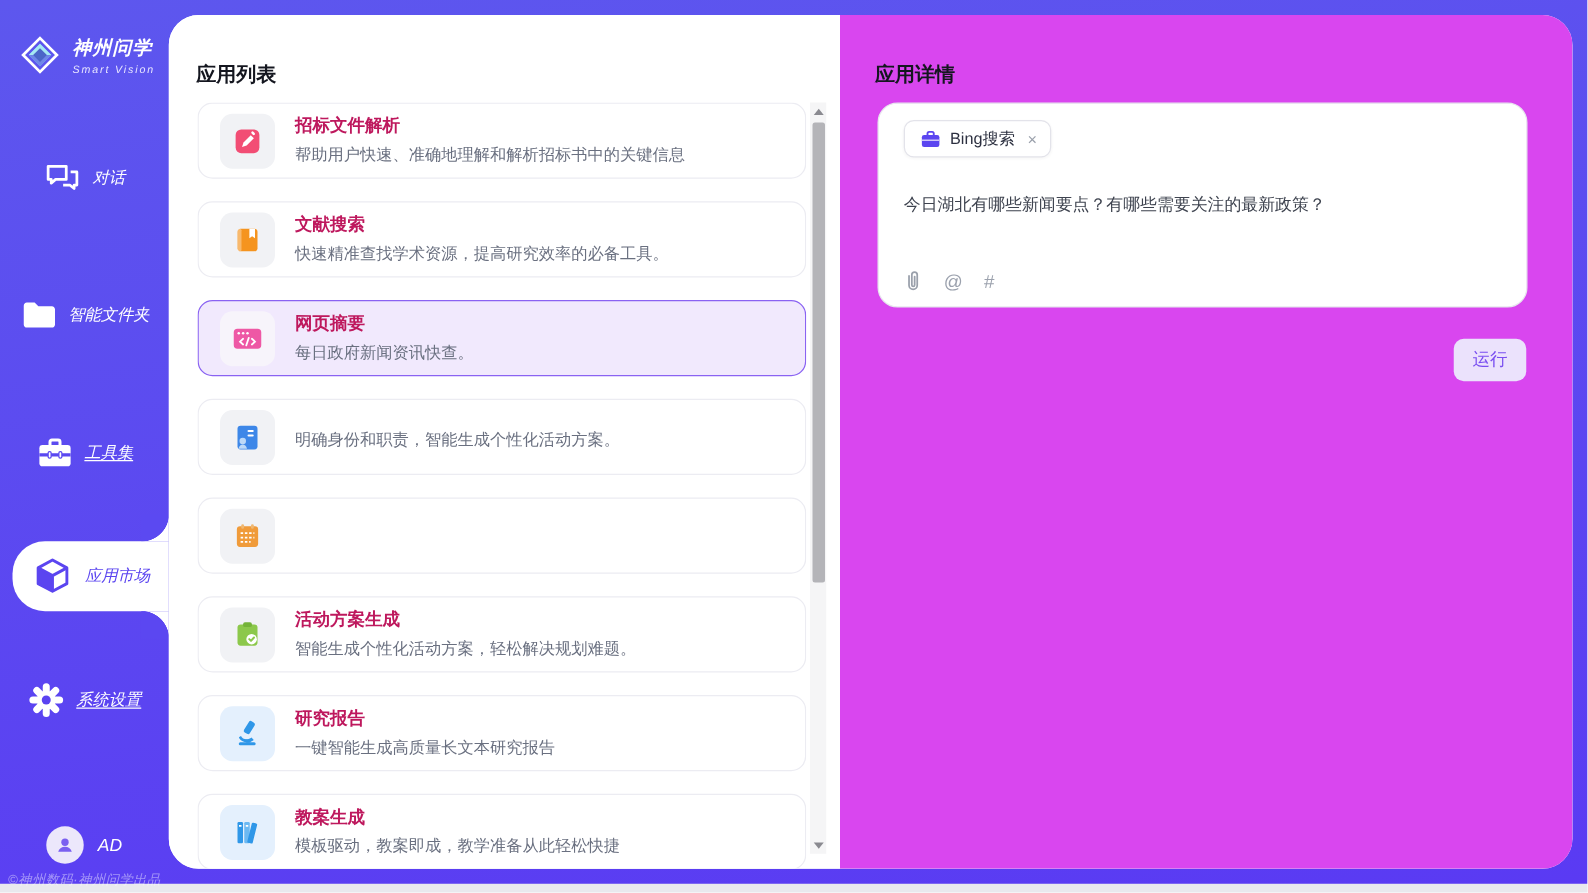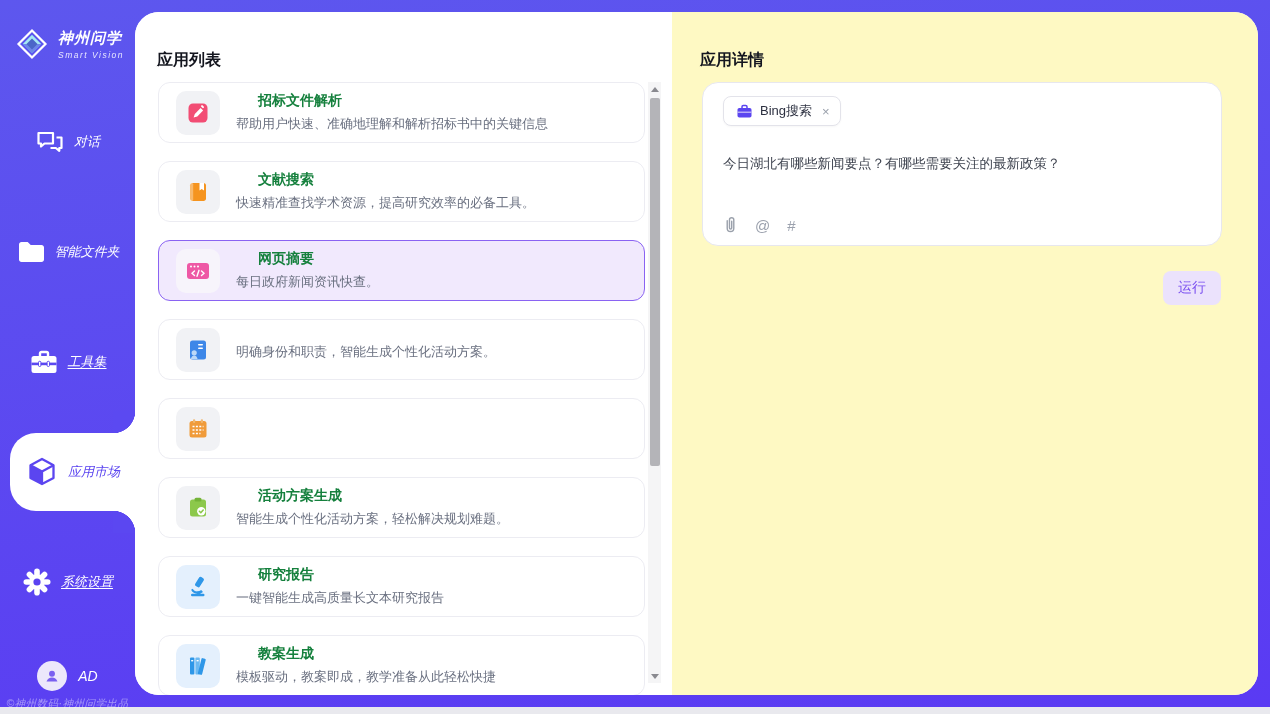--- a/index.html
+++ b/index.html
@@ -21,21 +21,21 @@
   .logo-text .cn { color:#fff; font-size:15px; font-weight:700; letter-spacing:1px; }
   .logo-text .en { color:#e8e6ff; font-size:8.5px; letter-spacing:1.5px; margin-top:2px; }
   .nav { position:absolute; top:95px; left:0; width:135px; }
   .nav-item {
     height:70px; margin-bottom:40px; display:flex; flex-direction:row;
     align-items:center; justify-content:center; gap:9px;
     color:#fff; font-size:13px; cursor:pointer; position:relative;
   }
   .nav-item .lbl.u { text-decoration:underline; text-underline-offset:2px; }
   .nav-item.active {
-    background:#fff; margin-left:10px; height:78px; margin-top:-4px; margin-bottom:36px;
+    background:#fff; margin-left:10px; height:56px; margin-top:-4px; margin-bottom:36px;
     border-top-left-radius:26px; border-bottom-left-radius:26px;
     color:#5b45f0;
   }
   .nav-item.active::before {
     content:""; position:absolute; right:0; top:-22px; width:22px; height:22px;
     background:radial-gradient(circle at 0 0, #5b49f1 0 22px, #fff 22.5px);
   }
   .nav-item.active::after {
     content:""; position:absolute; right:0; bottom:-22px; width:22px; height:22px;
     background:radial-gradient(circle at 0 100%, #5b47f1 0 22px, #fff 22.5px);
@@ -50,42 +50,42 @@
   .copyright {
     position:absolute; bottom:8px; left:0; width:135px; text-align:center;
     color:rgba(255,255,255,.45); font-size:10.5px; letter-spacing:.5px; white-space:nowrap;
   }
   
   .content {
     position:absolute; left:135px; top:12px; width:1123px; height:683px;
     background:#fff; border-radius:24px; display:flex; overflow:hidden;
   }
   .list-panel { width:537px; position:relative; background:#fff; }
-  .detail-panel { flex:1; background:#fef9c3; position:relative;text-decoration:underline; }
+  .detail-panel { flex:1; background:#d946ef; position:relative;text-decoration:underline; }
   .panel-title { position:absolute; top:38px; left:22px; font-size:16px; font-weight:700; color:#14161f; }
   .detail-panel .panel-title { left:28px; }
   
   .app-list {
     position:absolute; left:23px; top:70px; width:487px; bottom:0;
     display:flex; flex-direction:column; gap:18px; overflow:hidden;
   }
   .app-item {
     flex:0 0 61px; min-height:61px; border:1px solid #ececf2; border-radius:12px;
     background:#fff; display:flex; align-items:center; gap:16px; padding:0 14px 0 17px;
     cursor:pointer;
   }
   .app-item.selected { background:#f1e9fd; border:1.5px solid #8a63f2; }
   .app-tile {
     width:44px; height:44px; border-radius:10px; background:#f1f2f5; flex-shrink:0;
     display:flex; align-items:center; justify-content:center;
   }
   .app-tile.tile-blue { background:#e4f0fd; }
   .app-item.selected .app-tile { background:#f7f4fb; }
   .app-texts { display:flex; flex-direction:column; }
-  .app-title { font-size:14px; font-weight:700; color:#15803d;margin-left:22px; }
+  .app-title { font-size:14px; font-weight:700; color:#be185d; }
   .app-desc { font-size:13px; color:#6a7080; margin-top:5px; }
   
   .scrollbar { position:absolute; right:11px; top:70px; bottom:12px; width:13px; background:#f5f5f6; }
   .sb-arrow { position:absolute; left:0; width:13px; height:14px; display:flex; align-items:center; justify-content:center; cursor:pointer; }
   .sb-arrow.up { top:0; } .sb-arrow.down { bottom:0; }
   .tri-up { width:0; height:0; border-left:4px solid transparent; border-right:4px solid transparent; border-bottom:5px solid #8a8a90; }
   .tri-down { width:0; height:0; border-left:4px solid transparent; border-right:4px solid transparent; border-top:5px solid #8a8a90; }
   .sb-thumb { position:absolute; left:1.5px; top:16px; width:10px; height:368px; background:#b4b4b8; border-radius:2px; cursor:grab; }
   
   .query-card {

